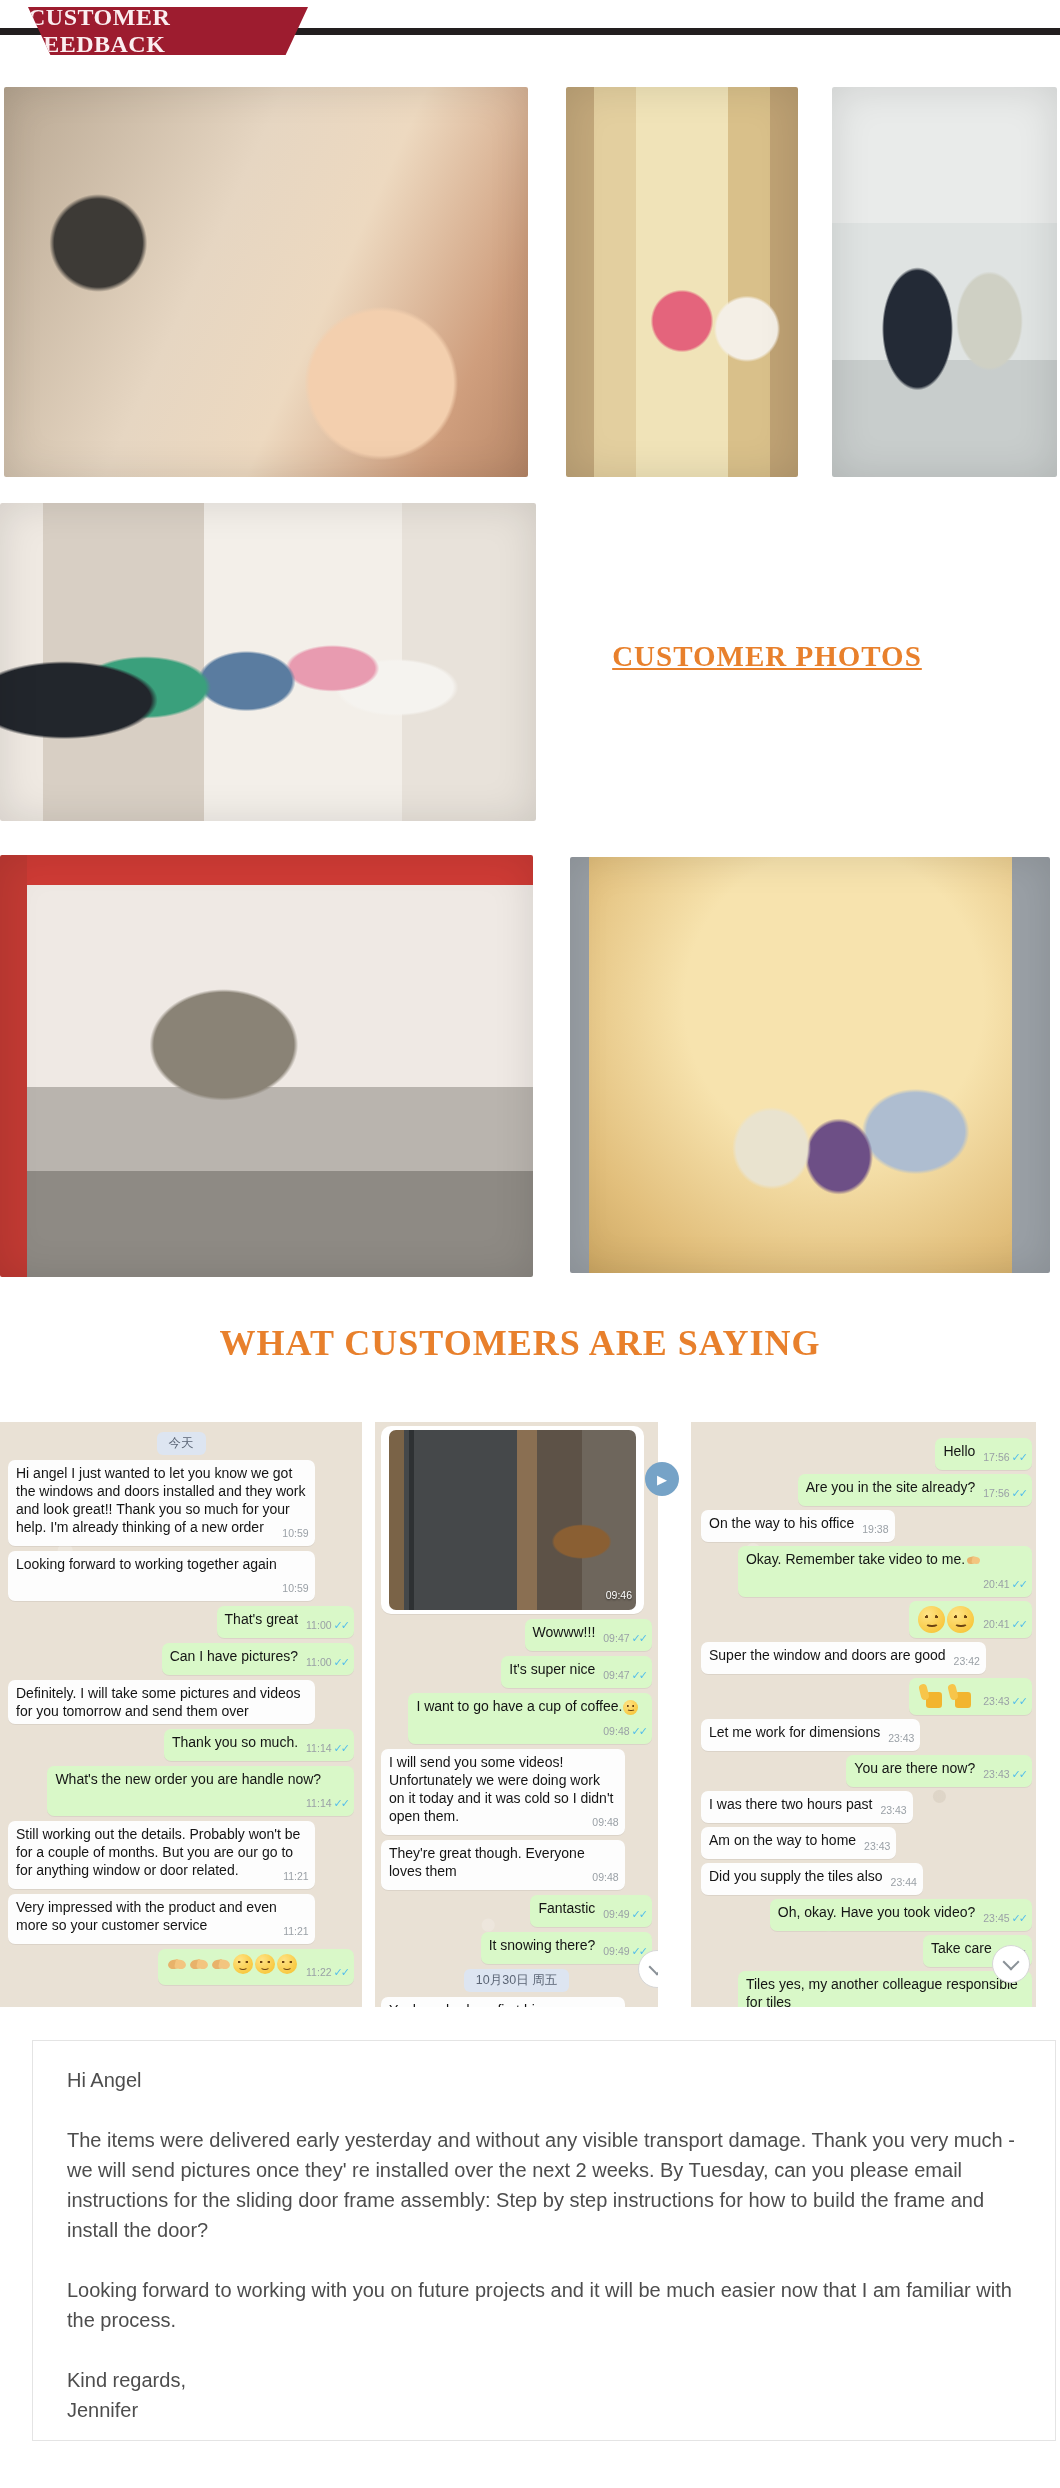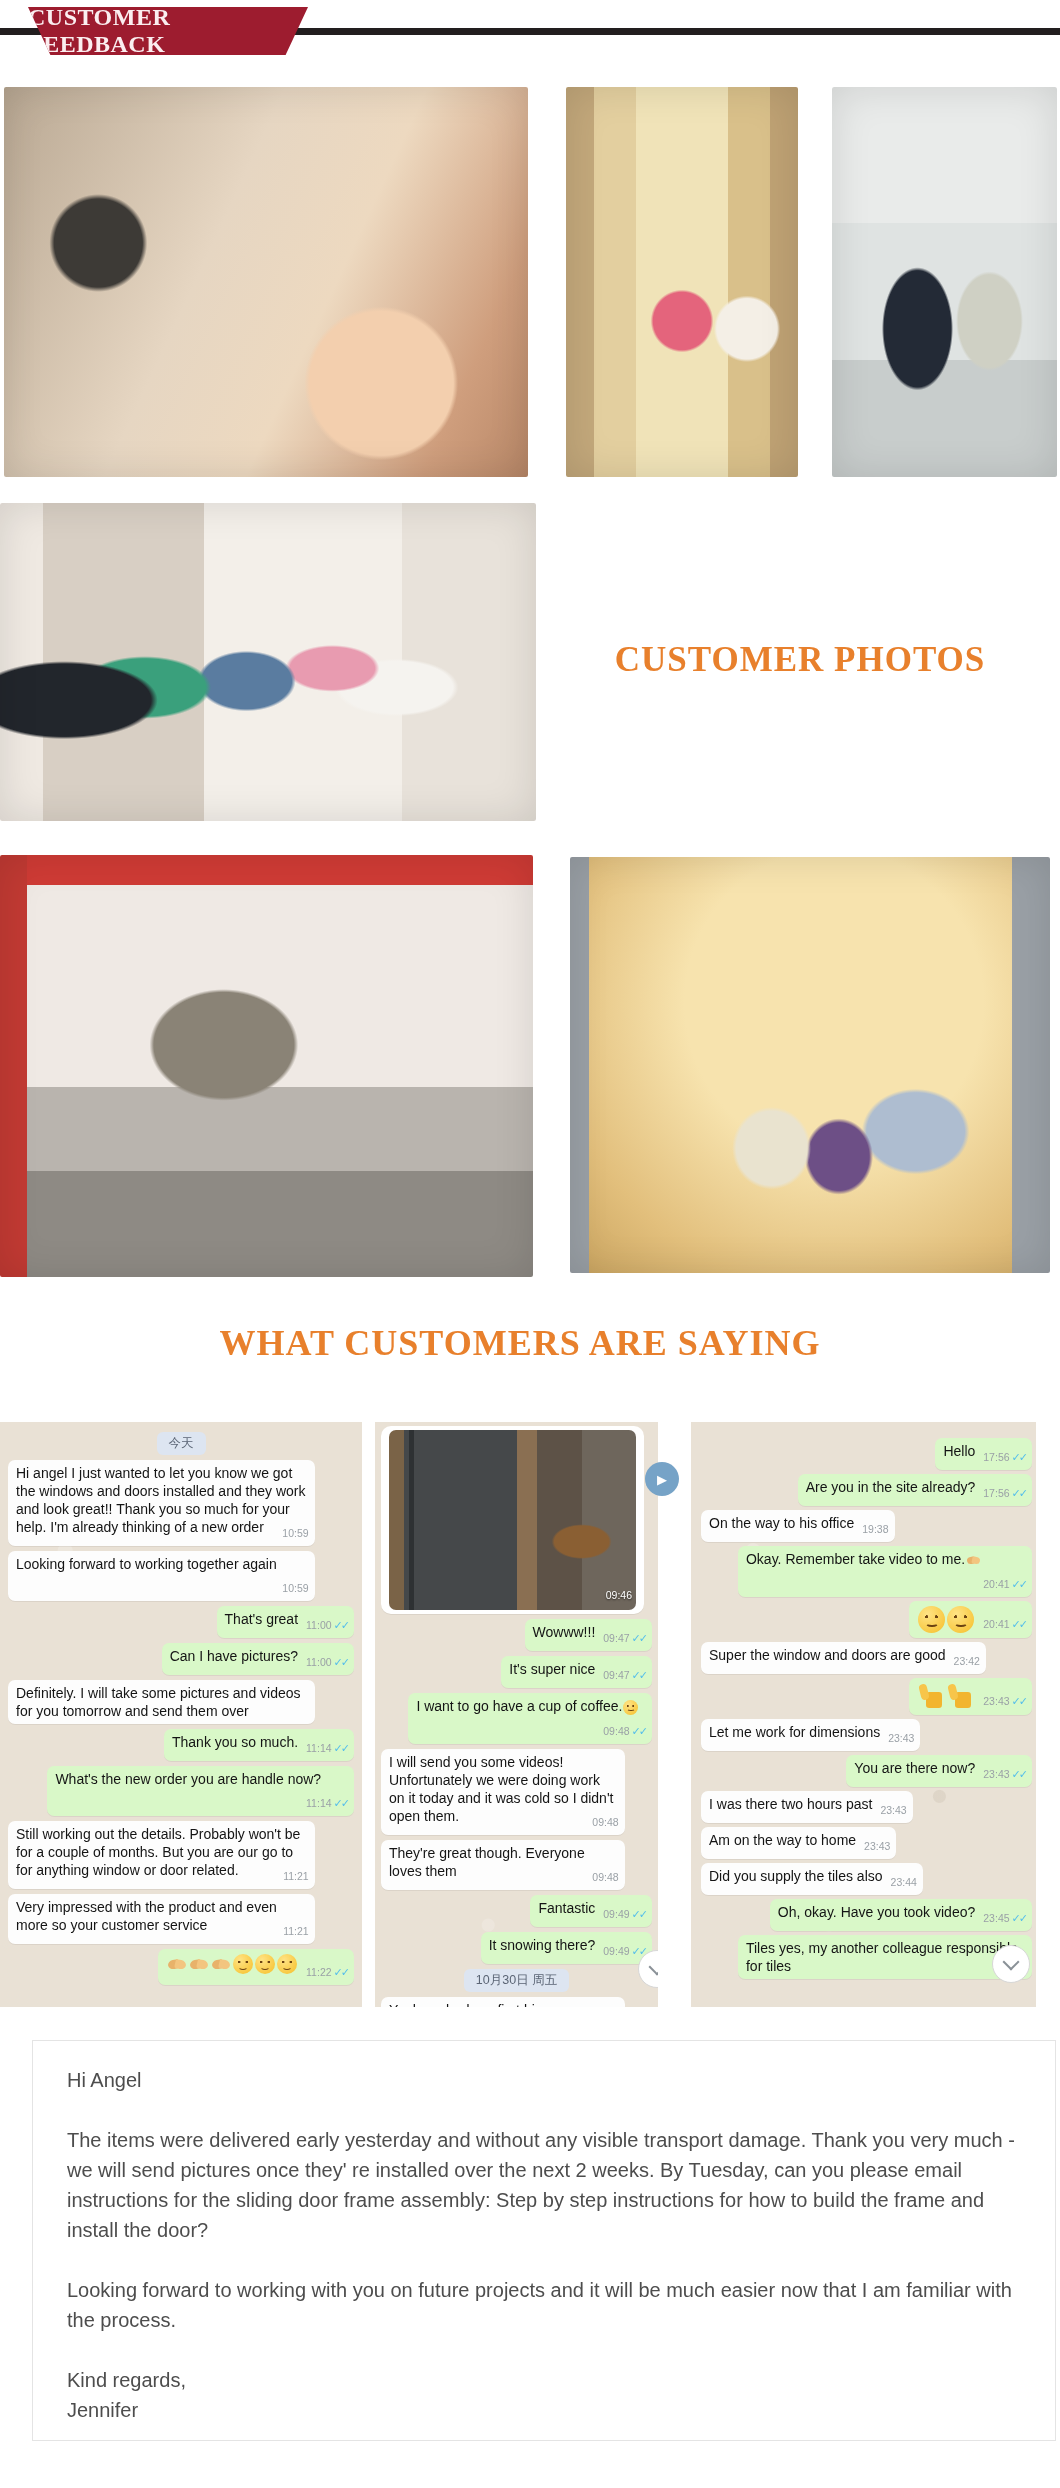--- a/index.html
+++ b/index.html
@@ -42,21 +42,21 @@
   .p6{left:570px;top:857px;width:480px;height:416px;
       background:linear-gradient(90deg,#9aa0a6 0 4%,rgba(0,0,0,0) 4% 92%,#9aa0a6 92%),
                  radial-gradient(ellipse at 42% 70%,#e9e3cf 0 9%,rgba(0,0,0,0) 10%),
                  radial-gradient(ellipse at 56% 72%,#6d4f86 0 8%,rgba(0,0,0,0) 9%),
                  radial-gradient(ellipse at 72% 66%,#aebdd0 0 10%,rgba(0,0,0,0) 11%),
                  radial-gradient(ellipse at 55% 35%,#f7e3ae 0 40%,#e2bf7c 75%,#caa45f);}
 
   
   .h-orange{position:absolute;color:#e8802c;font-family:"Liberation Serif","DejaVu Serif",serif;
             font-weight:bold;text-align:center;letter-spacing:1px;}
-  .h-photos{left:560px;top:640px;width:480px;font-size:35px;}
+  .h-photos{left:527px;top:640px;width:480px;font-size:29px;text-decoration:underline;}
   .h-saying{left:0;top:1322px;width:1040px;font-size:36px;}
 
   
   .chat{position:absolute;top:1422px;height:585px;overflow:hidden;background:#e9e1d5;
         background-image:radial-gradient(circle at 18% 22%,rgba(255,255,255,.20) 0 7px,rgba(0,0,0,0) 8px),
                          radial-gradient(circle at 72% 64%,rgba(190,178,160,.25) 0 6px,rgba(0,0,0,0) 7px),
                          radial-gradient(circle at 40% 86%,rgba(255,255,255,.18) 0 6px,rgba(0,0,0,0) 7px);
         display:flex;flex-direction:column;gap:5px;box-sizing:border-box;}
   .chat1{left:0;width:362px;padding:10px 8px;}
   .chat2{left:375px;width:283px;padding:4px 6px;position:absolute;}
@@ -247,20 +247,23 @@
     <div class="row in">
         <div class="bubble in"><span>Am on the way to home</span><span class="meta"><span>23:43</span></span></div>
       </div>
     <div class="row in">
         <div class="bubble in"><span>Did you supply the tiles also</span><span class="meta"><span>23:44</span></span></div>
       </div>
     <div class="row out">
         <div class="bubble out"><span>Oh,  okay. Have you took video?</span><span class="meta"><span>23:45</span><span class="ticks">✓✓</span></span></div>
       </div>
     <div class="row out">
+        <div class="bubble out"><span>Take care</span><span class="meta"><span>23:45</span></span></div>
+      </div>
+    <div class="row out">
         <div class="bubble out"><span>Tiles yes,  my another colleague responsible for tiles</span></div>
       </div>
     <div class="scroll-btn sb3">
         <span class="chev"></span>
       </div>
   </div>
 
   <div class="testimonial">
     <p>Hi Angel</p>
     <p>The items were delivered early yesterday and without any visible transport damage. Thank you very much - we will send pictures once they' re installed over the next 2 weeks. By Tuesday, can you please email instructions for the sliding door frame assembly: Step by step instructions for how to build the frame and install the door?</p>

